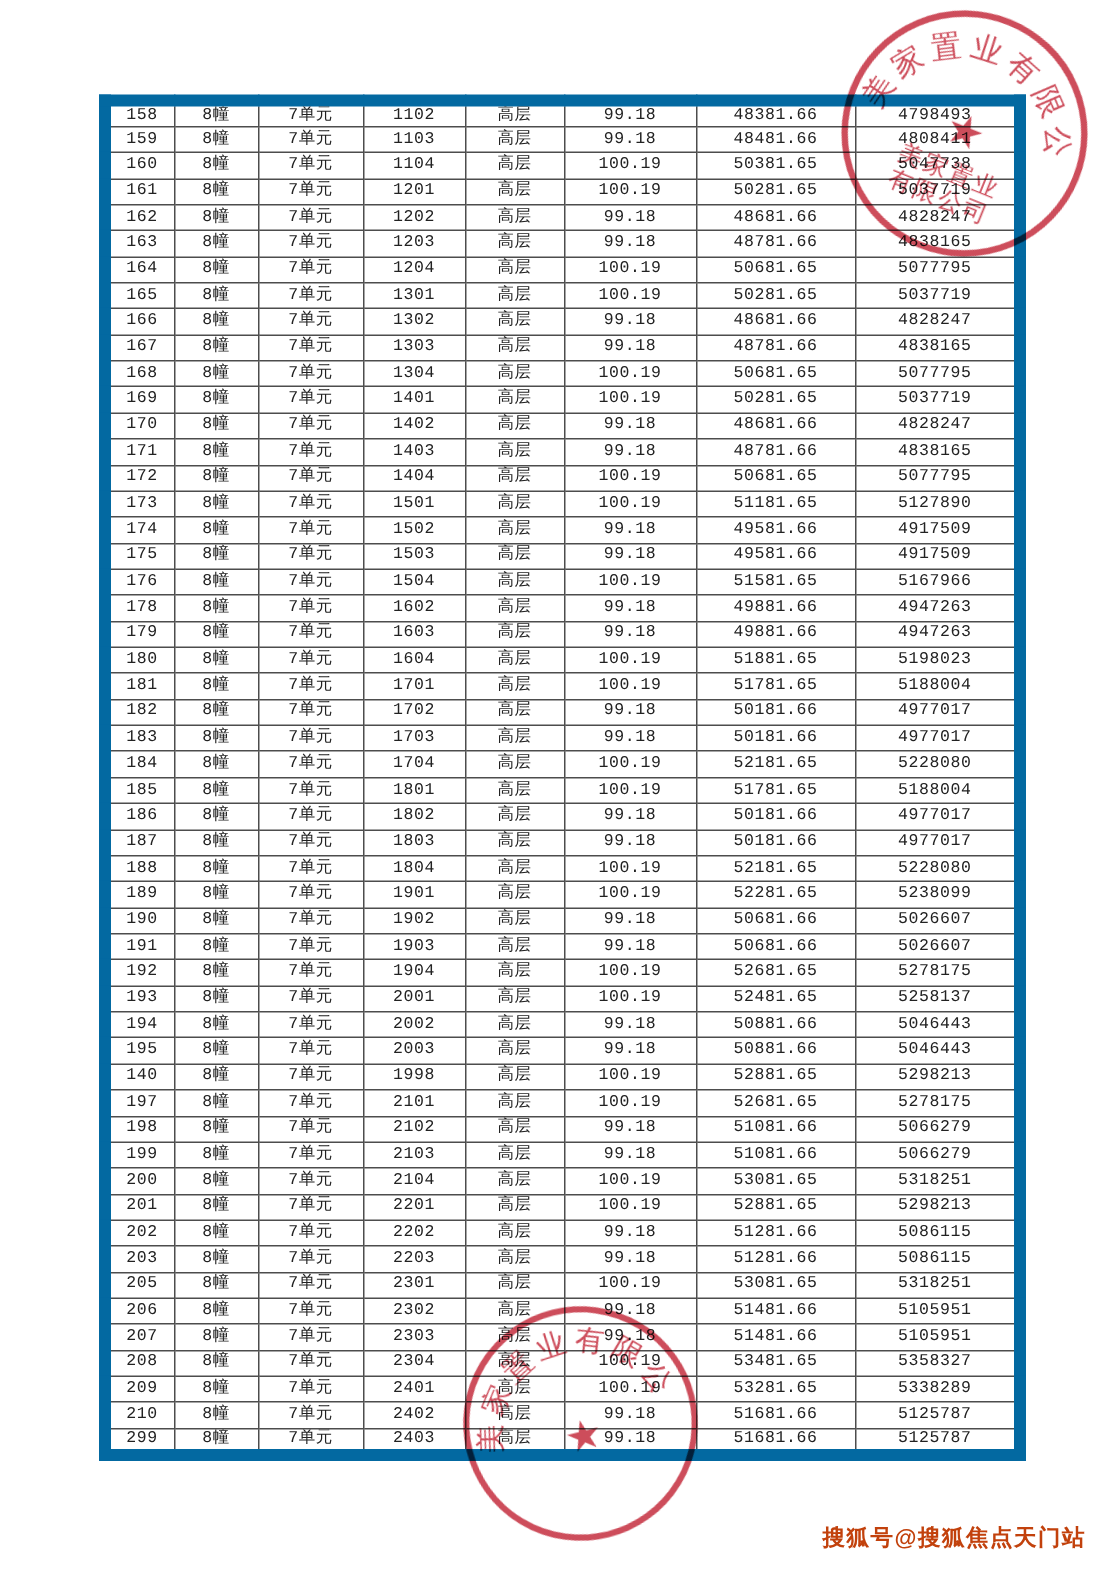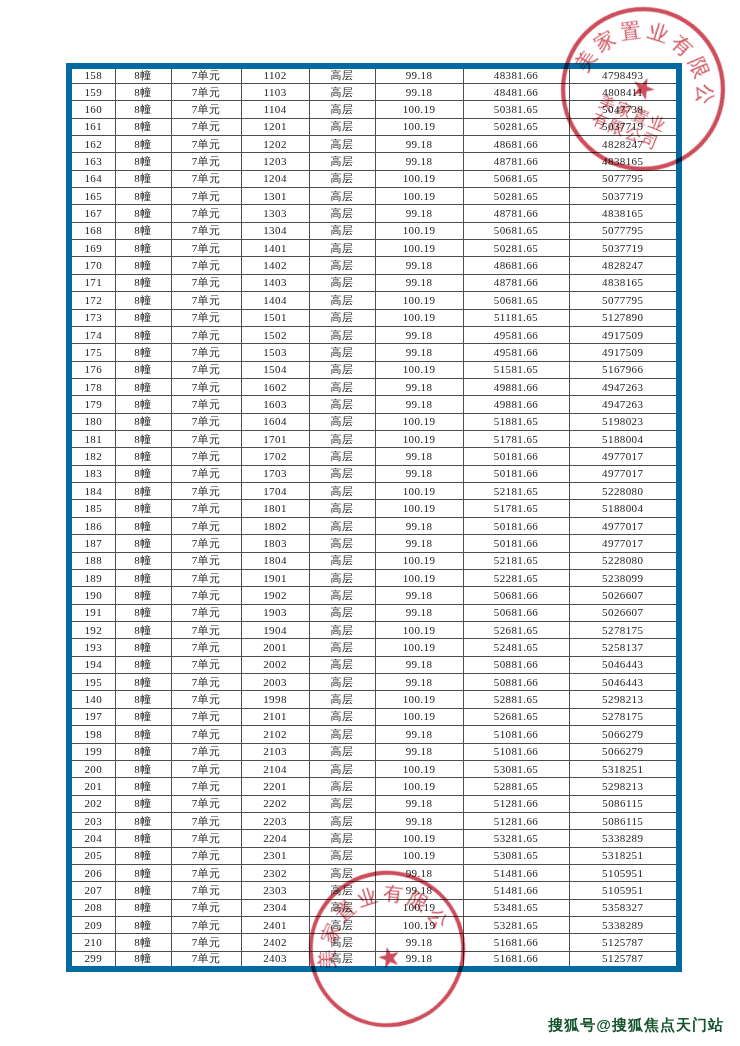--- a/index.html
+++ b/index.html
@@ -12,21 +12,22 @@
   }
 
   
   .price-table {
     position: absolute;
     left: 66px;
     top: 63px;
     width: 610px;
     border-collapse: collapse;
     table-layout: fixed;
-    border: 6px solid #0369a1;
+    border: 8px solid #0369a1;
+    font-family: Liberation Mono, monospace;
   }
   .price-table td {
     border: 1px solid #4d4d4d;
     height: 17.37px;
     padding: 0;
     text-align: center;
     vertical-align: middle;
     font-size: 11px;
     line-height: 1;
     color: #222222;
@@ -67,21 +68,21 @@
   }
 
   
   .watermark {
     position: absolute;
     right: 16px;
     bottom: 11px;
     font-family: "Liberation Sans", "DejaVu Sans", sans-serif;
     font-size: 15px;
     font-weight: bold;
-    color: #14532d;
+    color: #c2410c;
     letter-spacing: 1px;
   }
 </style>
 </head>
 <body>
 
 <div class="page">
 
   <table class="price-table">
     <colgroup>
@@ -169,20 +170,30 @@
           <td>165</td>
           <td>8幢</td>
           <td>7单元</td>
           <td>1301</td>
           <td>高层</td>
           <td>100.19</td>
           <td>50281.65</td>
           <td>5037719</td>
         </tr>
         <tr>
+          <td>166</td>
+          <td>8幢</td>
+          <td>7单元</td>
+          <td>1302</td>
+          <td>高层</td>
+          <td>99.18</td>
+          <td>48681.66</td>
+          <td>4828247</td>
+        </tr>
+        <tr>
           <td>167</td>
           <td>8幢</td>
           <td>7单元</td>
           <td>1303</td>
           <td>高层</td>
           <td>99.18</td>
           <td>48781.66</td>
           <td>4838165</td>
         </tr>
         <tr>
@@ -527,30 +538,20 @@
         </tr>
         <tr>
           <td>203</td>
           <td>8幢</td>
           <td>7单元</td>
           <td>2203</td>
           <td>高层</td>
           <td>99.18</td>
           <td>51281.66</td>
           <td>5086115</td>
-        </tr>
-        <tr>
-          <td>204</td>
-          <td>8幢</td>
-          <td>7单元</td>
-          <td>2204</td>
-          <td>高层</td>
-          <td>100.19</td>
-          <td>53281.65</td>
-          <td>5338289</td>
         </tr>
         <tr>
           <td>205</td>
           <td>8幢</td>
           <td>7单元</td>
           <td>2301</td>
           <td>高层</td>
           <td>100.19</td>
           <td>53081.65</td>
           <td>5318251</td>

